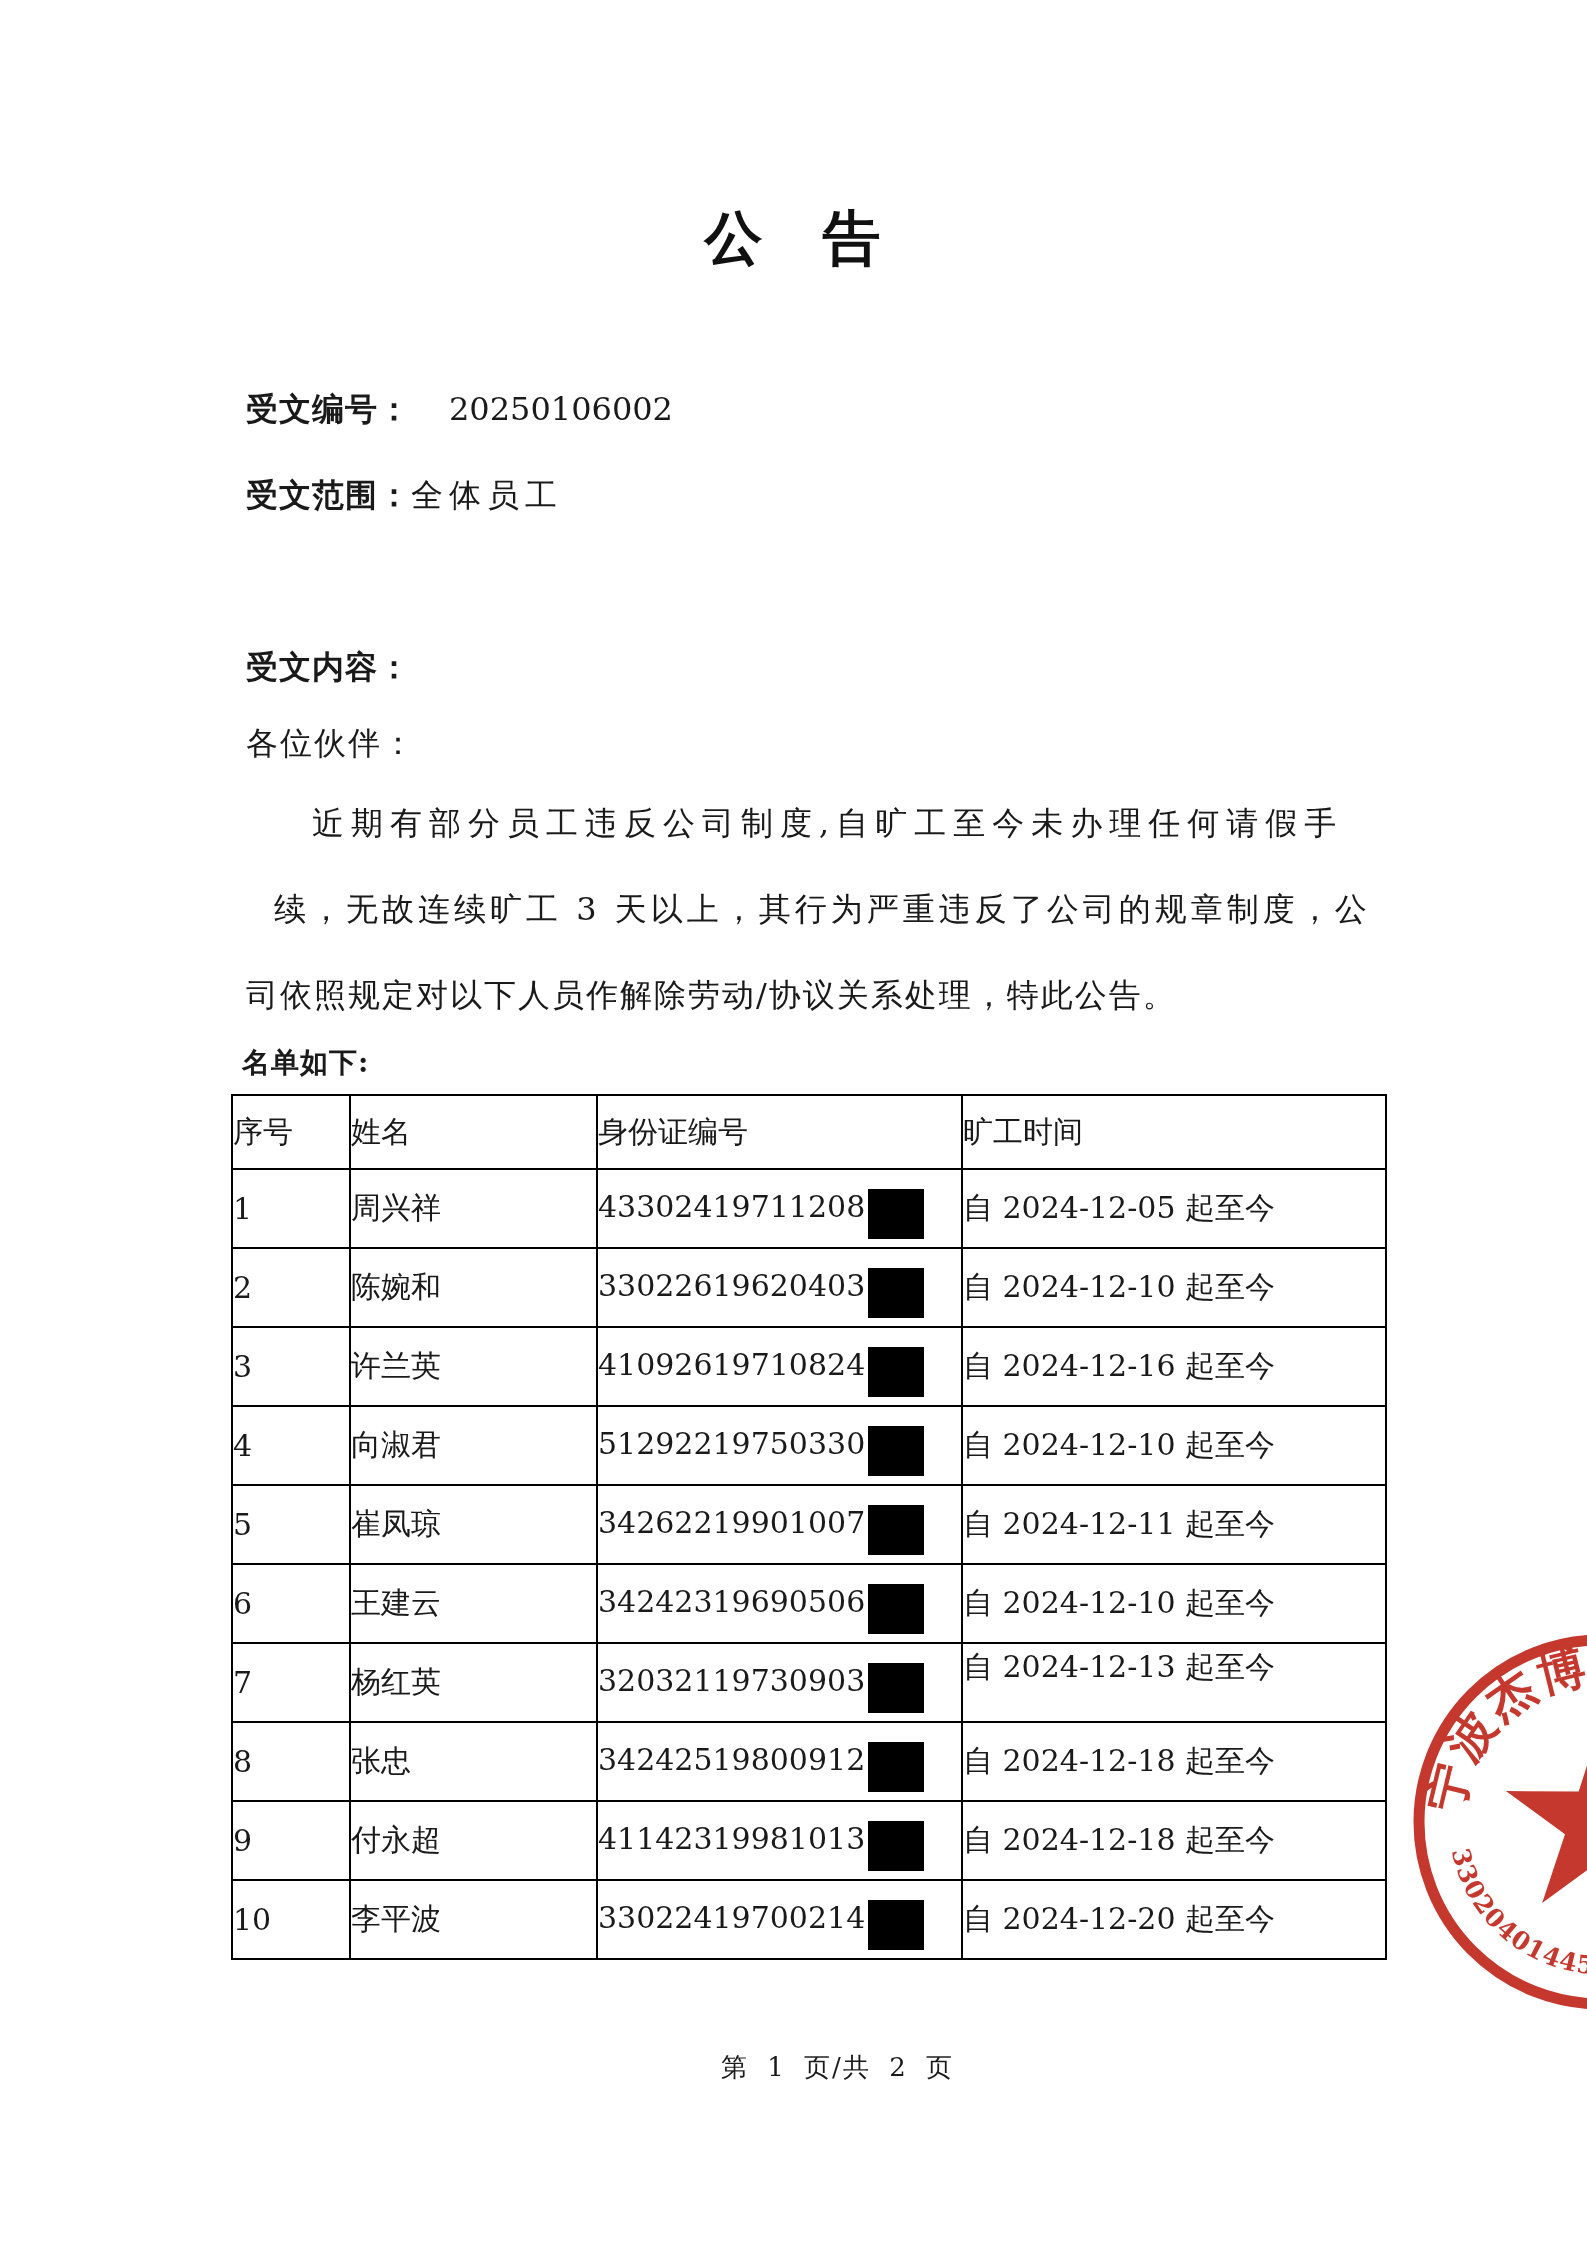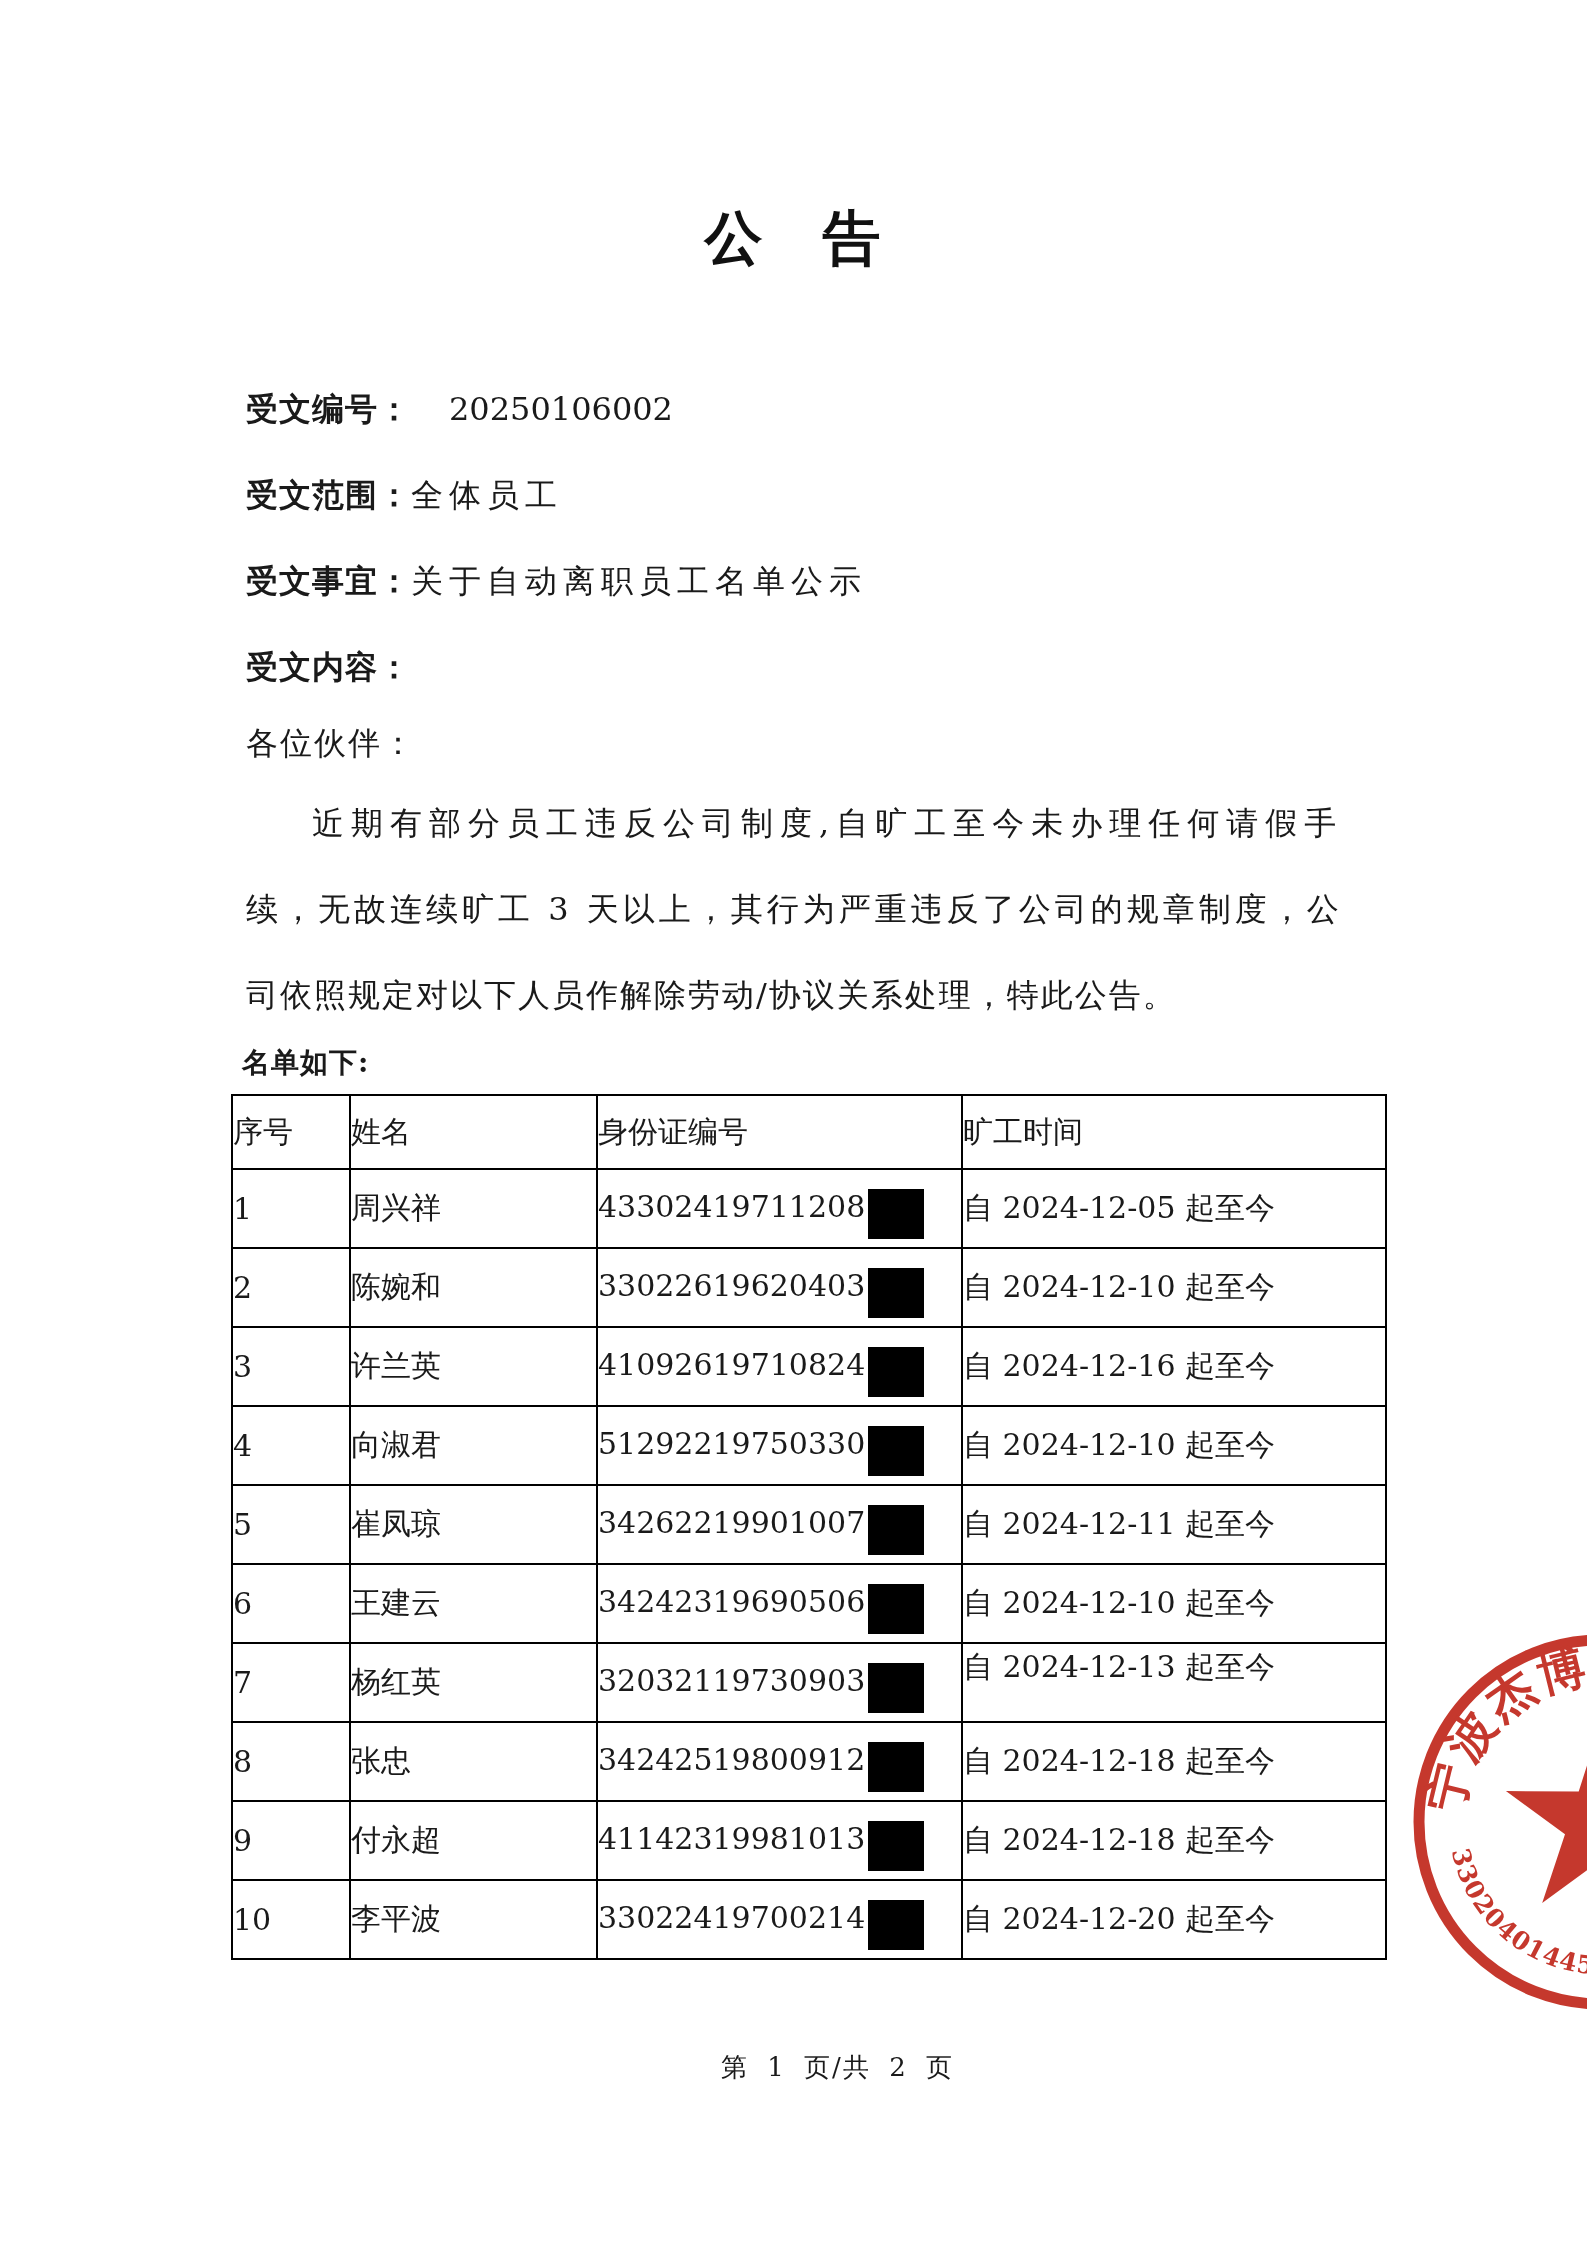--- a/index.html
+++ b/index.html
@@ -22,21 +22,21 @@
   .meta .label { font-weight:bold; letter-spacing:1px; }
   .meta .value { letter-spacing:6px; }
   .meta .value.num { letter-spacing:0; margin-left:38px; }
   .m0 { top:388px; }
   .m1 { top:474px; }
   .m2 { top:560px; }
   .m3 { top:646px; }
   .salutation { position:absolute; left:246px; top:722px; font-size:32px; letter-spacing:2px; }
   .para { position:absolute; left:246px; width:1130px; font-size:32px; white-space:nowrap; }
   .para.l1 { top:802px; text-indent:66px; letter-spacing:7px; }
-  .para.l2 { top:888px; letter-spacing:4px; }
+  .para.l2 { top:888px; letter-spacing:4px;margin-left:28px; }
   .para.l3 { top:974px; letter-spacing:2px; }
   .list-intro { position:absolute; left:242px; top:1044px; font-size:28px; font-weight:bold; letter-spacing:1px; }
   table.emp-table {
     position:absolute; left:231px; top:1094px; width:1154px;
     border-collapse:collapse; table-layout:fixed;
     background:#fff;
   }
   .emp-table th, .emp-table td {
     border:2px solid #000;
     text-align:left; vertical-align:middle;
@@ -70,23 +70,20 @@
 
 <div class="page">
 
   <h1 class="title">公 告</h1>
 
   <div class="meta m0">
     <span class="label">受文编号：</span><span class="value num">20250106002</span>
   </div>
   <div class="meta m1">
     <span class="label">受文范围：</span><span class="value">全体员工</span>
-  </div>
-  <div class="meta m2">
-    <span class="label">受文事宜：</span><span class="value">关于自动离职员工名单公示</span>
   </div>
   <div class="meta m3">
     <span class="label">受文内容：</span><span class="value"></span>
   </div>
 
   <div class="salutation">各位伙伴：</div>
 
   <div class="para l1">近期有部分员工违反公司制度,自旷工至今未办理任何请假手</div>
   <div class="para l2">续，无故连续旷工 3 天以上，其行为严重违反了公司的规章制度，公</div>
   <div class="para l3">司依照规定对以下人员作解除劳动/协议关系处理，特此公告。</div>

